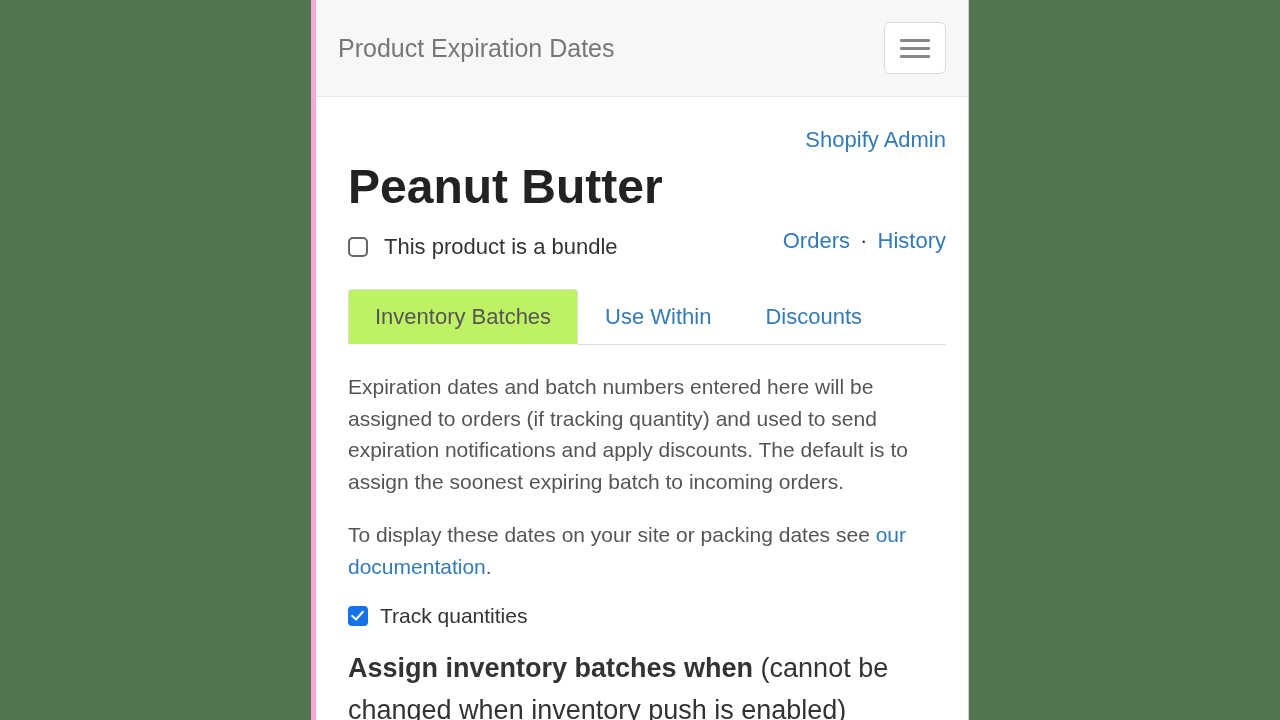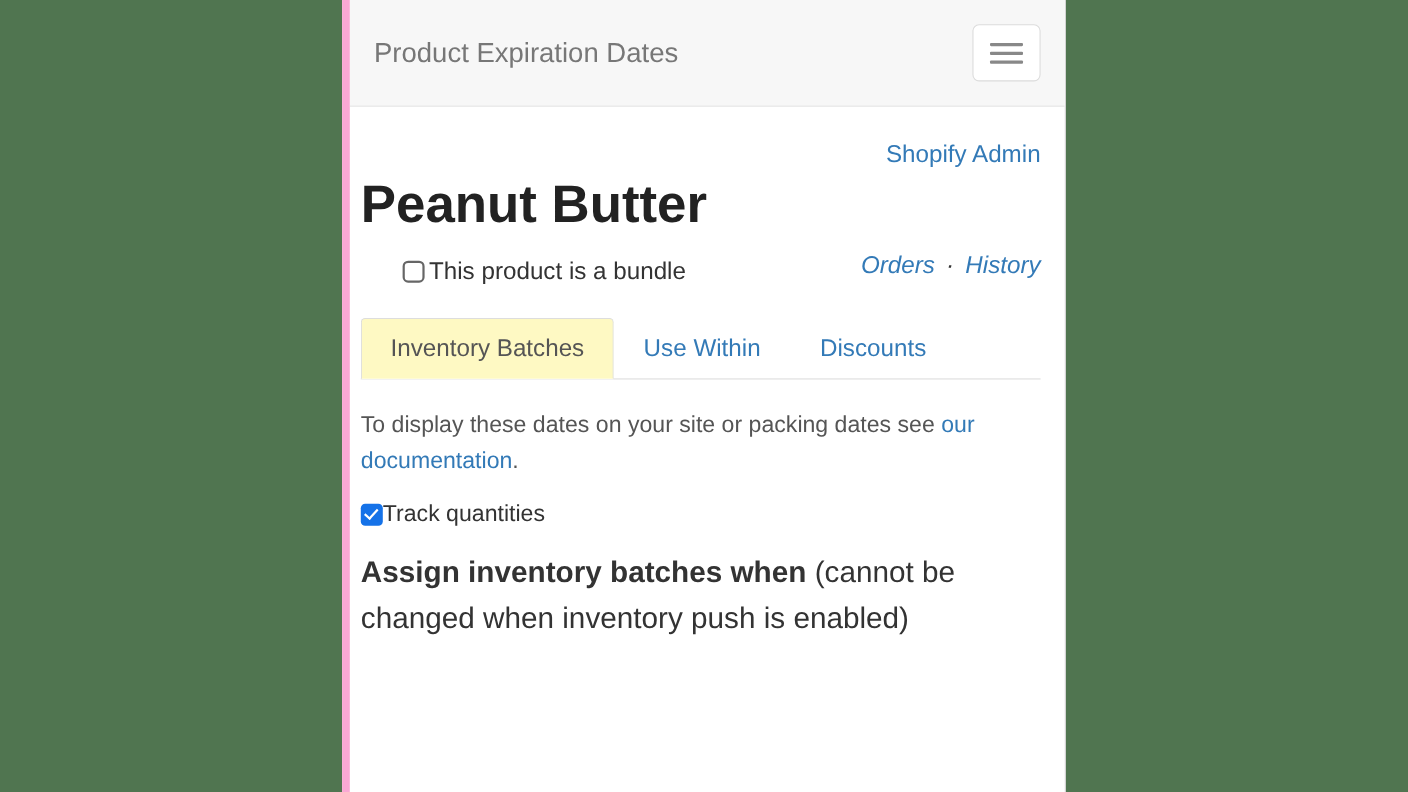--- a/index.html
+++ b/index.html
@@ -8,21 +8,21 @@
     background: #507550;
     font-family: "Helvetica Neue", Helvetica, Arial, sans-serif;
     display: flex;
     justify-content: center;
     align-items: flex-start;
   }
   .panel {
     width: 658px;
     height: 720px;
     background: #fff;
-    border-left: 7px solid #f9a8d4;
+    border-left: 5px solid #f9a8d4;
     border-right: 1px solid #d0d0d0;
     overflow: hidden;
     display: flex;
     flex-direction: column;
   }
   .navbar {
     background: #f7f7f7;
     border-bottom: 1px solid #e6e6e6;
     padding: 22px 22px 22px 22px;
     display: flex;
@@ -48,21 +48,21 @@
     gap: 5px;
   }
   .hamburger span {
     display: block;
     width: 30px;
     height: 3px;
     background: #888;
     border-radius: 1px;
   }
   .content {
-    padding: 30px 22px 0 10px;
+    padding: 30px 22px 0 32px;
     flex: 1;
     overflow: hidden;
   }
   .top-link-row {
     text-align: right;
     margin-bottom: 6px;
   }
   a.link {
     color: #337ab7;
     text-decoration: none;
@@ -72,35 +72,33 @@
     font-size: 48px;
     font-weight: 700;
     color: #222;
     margin-bottom: 14px;
   }
   .links-row {
     text-align: right;
     font-size: 22px;
     color: #333;
     margin-bottom: 6px;
-    font-style: italic;
   }
   .links-row .sep {
     padding: 0 4px;
     color: #333;
   }
   .bundle-row {
     display: flex;
     align-items: center;
-    gap: 4px;
+    gap: 16px;
     font-size: 22px;
     color: #333;
     margin-top: -26px;
     margin-bottom: 28px;
-    margin-left: 38px;
   }
   input[type="checkbox"].unchecked {
     width: 20px;
     height: 20px;
     border: 2px solid #666;
     border-radius: 5px;
     appearance: none;
     -webkit-appearance: none;
     background: #fff;
     cursor: pointer;
@@ -139,37 +137,37 @@
     color: #337ab7;
     cursor: pointer;
     border: 1px solid transparent;
     border-bottom: none;
     position: relative;
     top: 1px;
     border-radius: 4px 4px 0 0;
   }
   .tab.active {
     color: #555;
-    background: #fef9c3;
+    background: #bef264;
     border: 1px solid #ddd;
     border-bottom: 1px solid #fff;
   }
   .tab-content {
     padding-top: 26px;
   }
   p.desc {
     font-size: 21px;
     color: #555;
     line-height: 1.5;
     margin-bottom: 22px;
   }
   .track-row {
     display: flex;
     align-items: center;
-    gap: 0;
+    gap: 12px;
     font-size: 21px;
     color: #333;
     margin-bottom: 20px;
   }
   .assign-heading {
     font-size: 27px;
     color: #333;
     line-height: 1.55;
   }
   .assign-heading .bold {
@@ -210,20 +208,21 @@
     </label>
 
     <div class="tabs">
       <div class="tab active">Inventory Batches</div>
       <div class="tab">Use Within</div>
       <div class="tab">Discounts</div>
     </div>
 
     <div class="tab-content">
 
+      <p class="desc">Expiration dates and batch numbers entered here will be assigned to orders (if tracking quantity) and used to send expiration notifications and apply discounts. The default is to assign the soonest expiring batch to incoming orders.</p>
 
       <p class="desc">
         <span>To display these dates on your site or packing dates see </span><a href="#" class="link" style="font-size:21px">our documentation</a><span>.</span>
       </p>
 
       <label class="track-row">
         <input type="checkbox" class="checked" checked="" style="">
         <span>Track quantities</span>
       </label>
 

